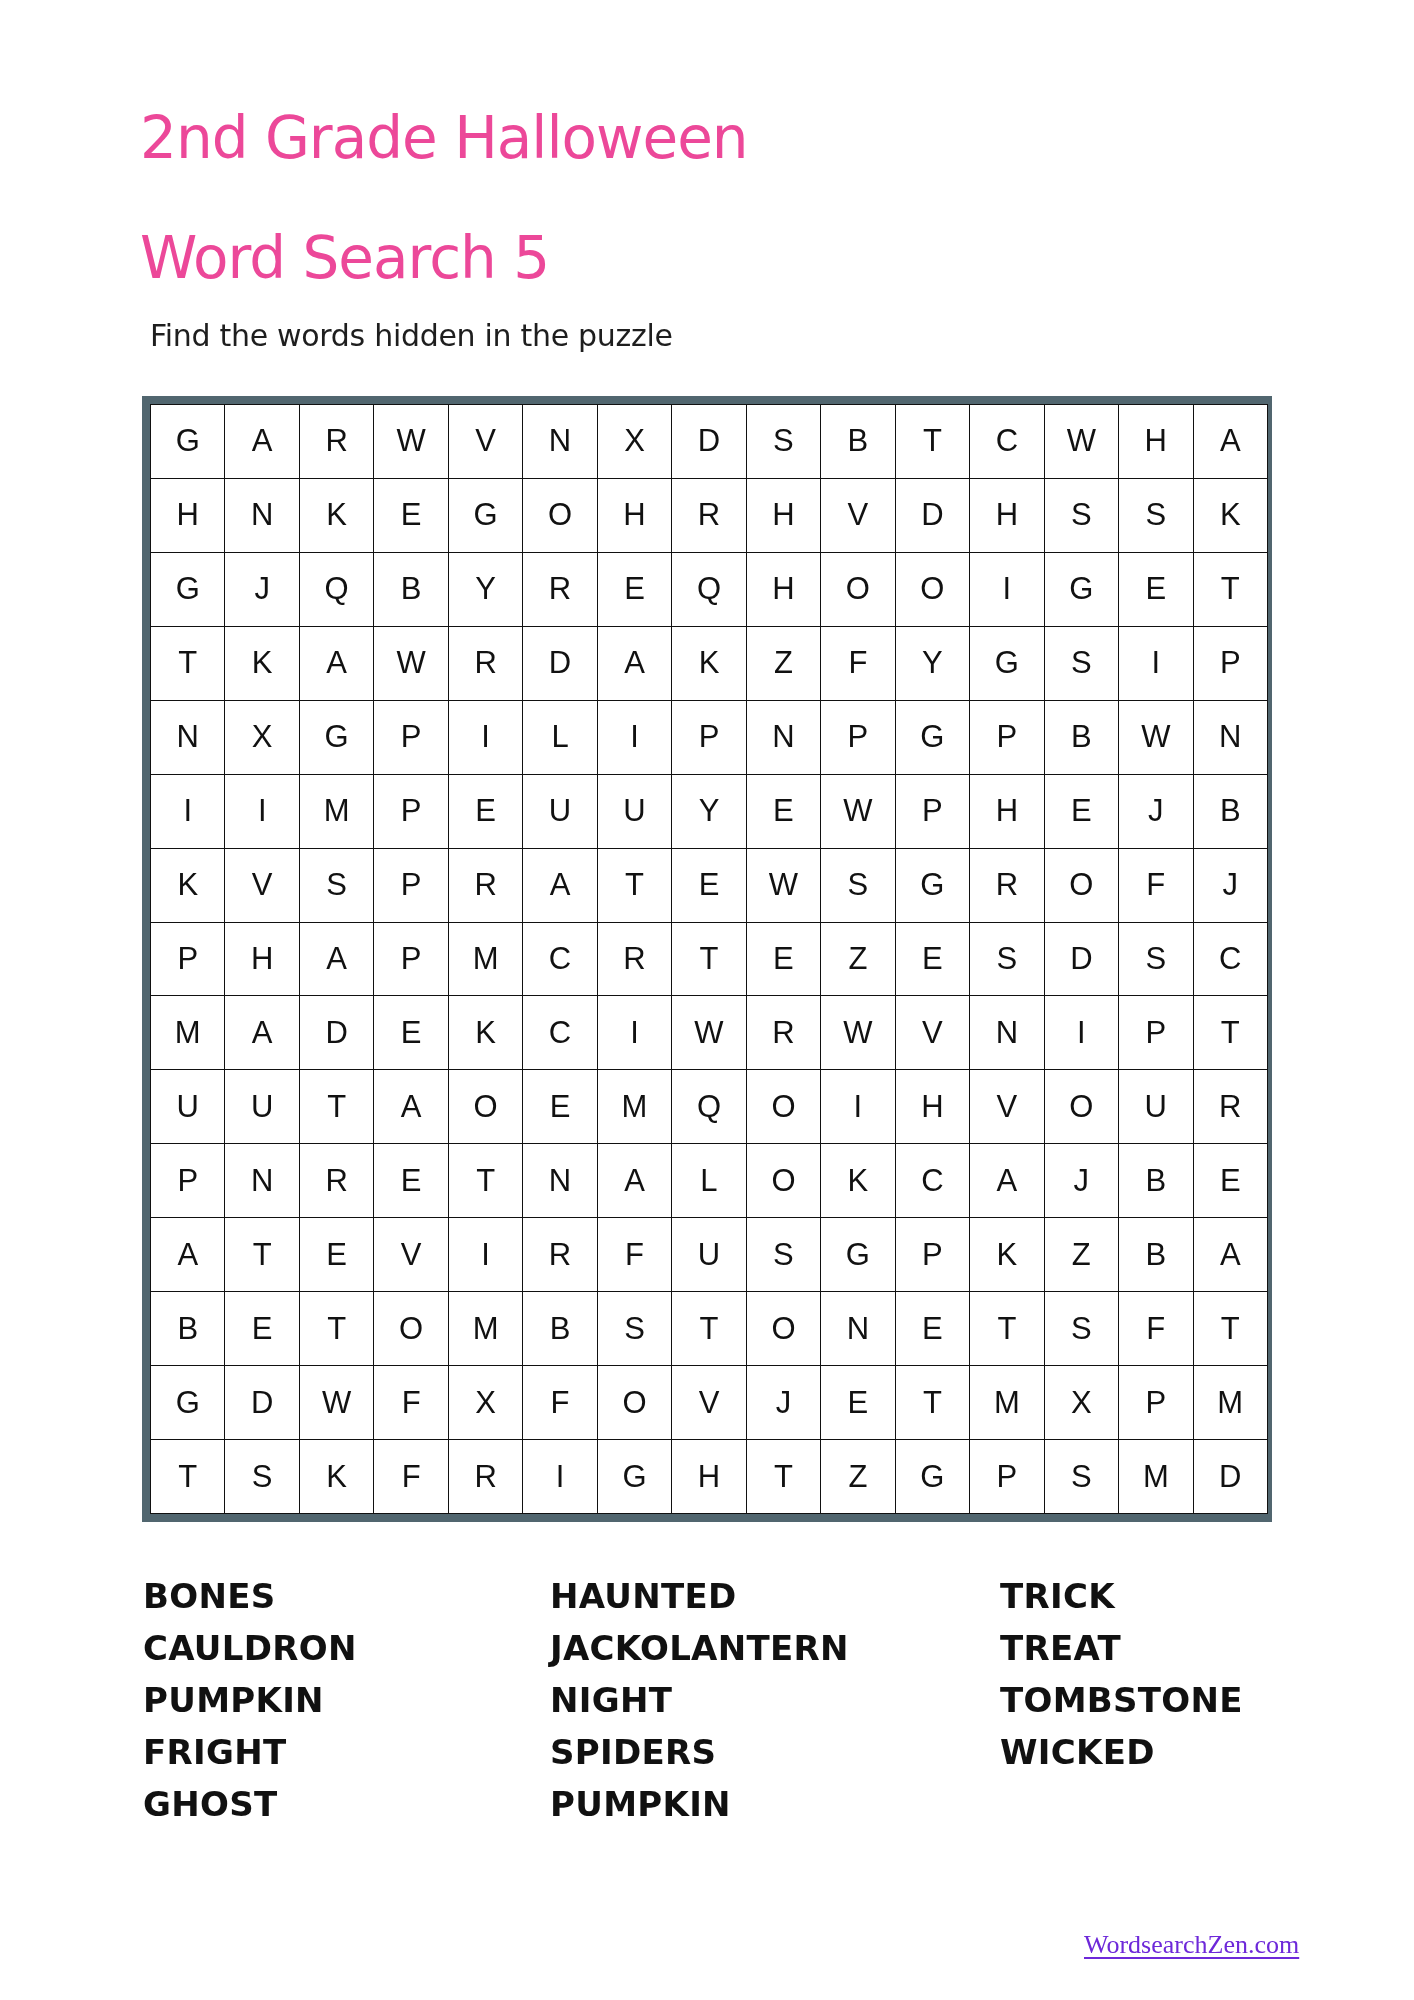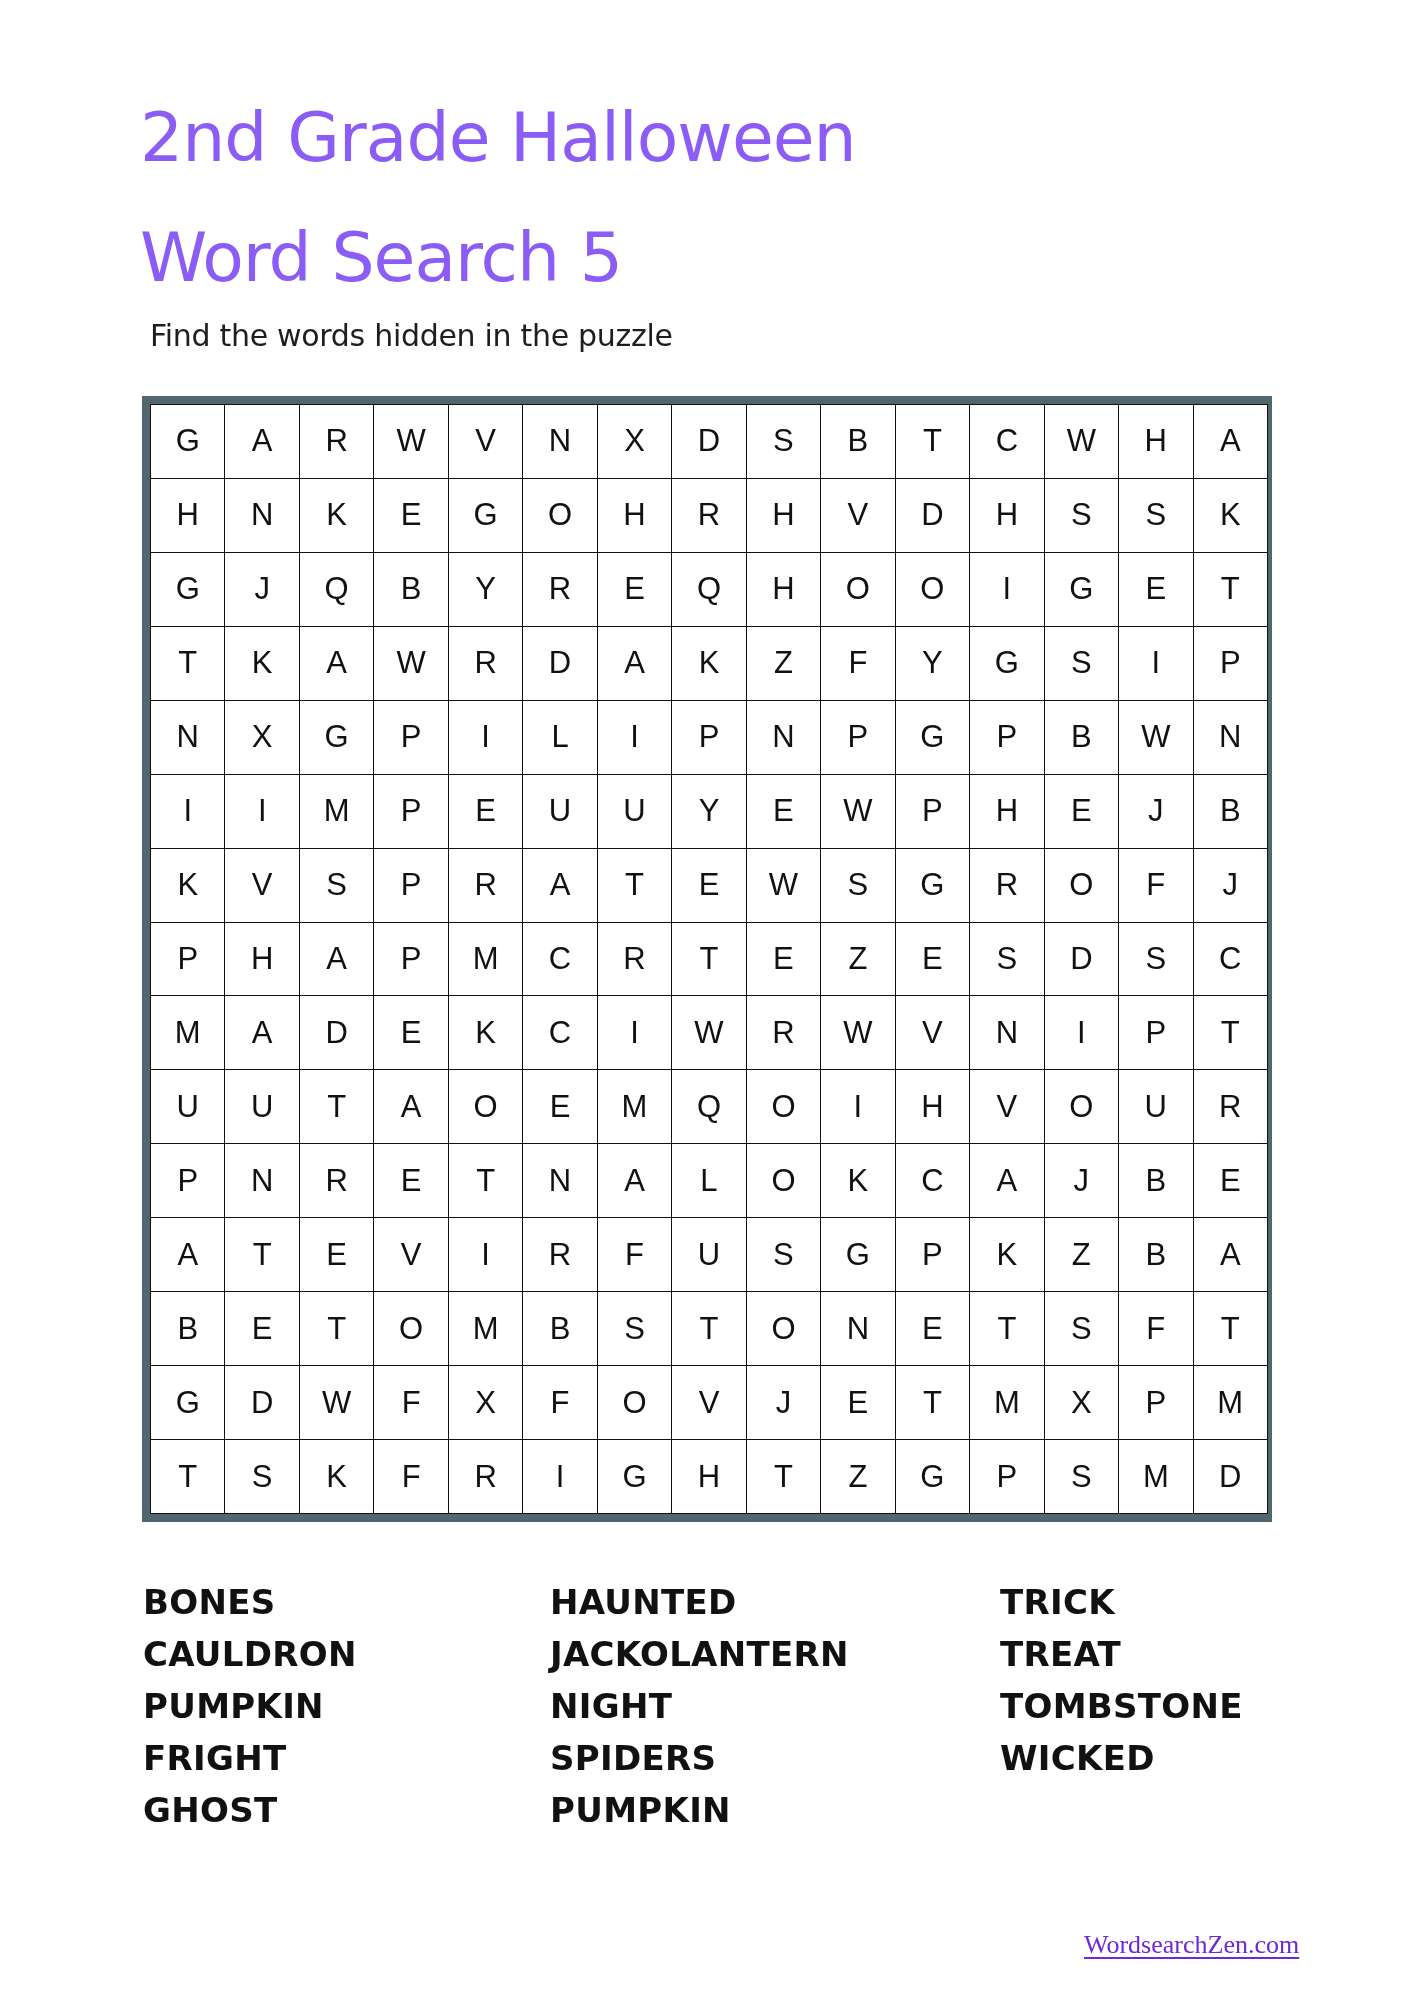--- a/index.html
+++ b/index.html
@@ -1,20 +1,20 @@
 <!DOCTYPE html>
 <html><head>
   <meta charset="utf-8">
   <style>
     html, body { margin: 0; padding: 0; background: #ffffff; }
     body { width: 1414px; height: 2000px; position: relative; overflow: hidden; font-family: "DejaVu Sans", sans-serif; }
     .title {
       position: absolute; left: 140px; top: 78px; margin: 0;
       font-family: "DejaVu Sans", sans-serif; font-weight: normal;
-      font-size: 68px; line-height: 120px; color: #8b5cf6; letter-spacing: -1px;
+      font-size: 58px; line-height: 120px; color: #ec4899; letter-spacing: -1px;
     }
     .title span { display: block; }
     .subtitle {
       position: absolute; left: 150px; top: 318px; margin: 0;
       font-family: "DejaVu Sans", sans-serif; font-size: 30px; color: #1e1e1e;
       letter-spacing: -0.3px;
     }
     .grid-frame {
       position: absolute; left: 142px; top: 396px; width: 1130px; height: 1126px;
       background: #51666f; box-sizing: border-box;
@@ -25,21 +25,21 @@
       background: #ffffff; border-left: 1.5px solid #111; border-top: 1.5px solid #111;
     }
     .cell {
       border-right: 1.5px solid #111; border-bottom: 1.5px solid #111;
       display: flex; align-items: center; justify-content: center;
       font-family: "Liberation Sans", sans-serif; font-size: 31px; color: #111;
     }
     .words {
       position: absolute; left: 143px; top: 1560px; width: 1200px; height: 280px;
     }
-    .word-col { position: absolute; top: 16px; }
+    .word-col { position: absolute; top: 10px; }
     .word {
       font-family: "DejaVu Sans", sans-serif; font-weight: bold; font-size: 34px;
       line-height: 52px; color: #111; letter-spacing: 0.3px;
     }
     .footer-link {
       position: absolute; left: 1084px; top: 1930px;
       font-family: Liberation Serif, serif; font-size: 26px; color: #6d28d9;
       text-decoration: underline; text-underline-offset: 4px;
     }
   </style>

